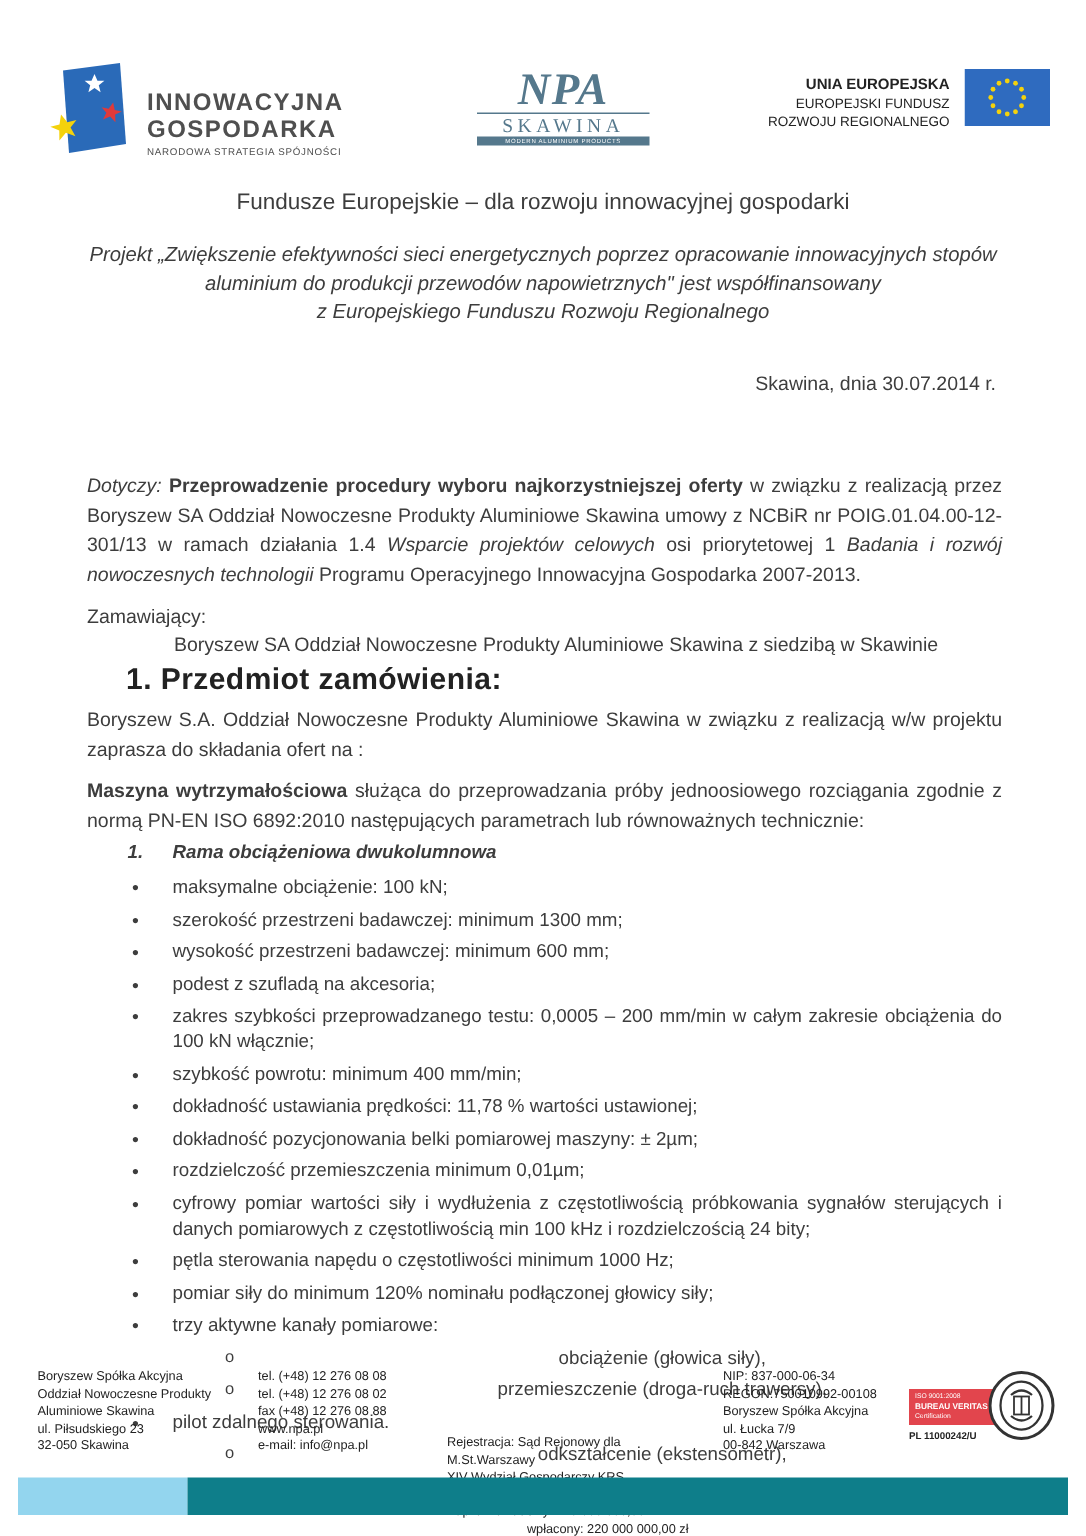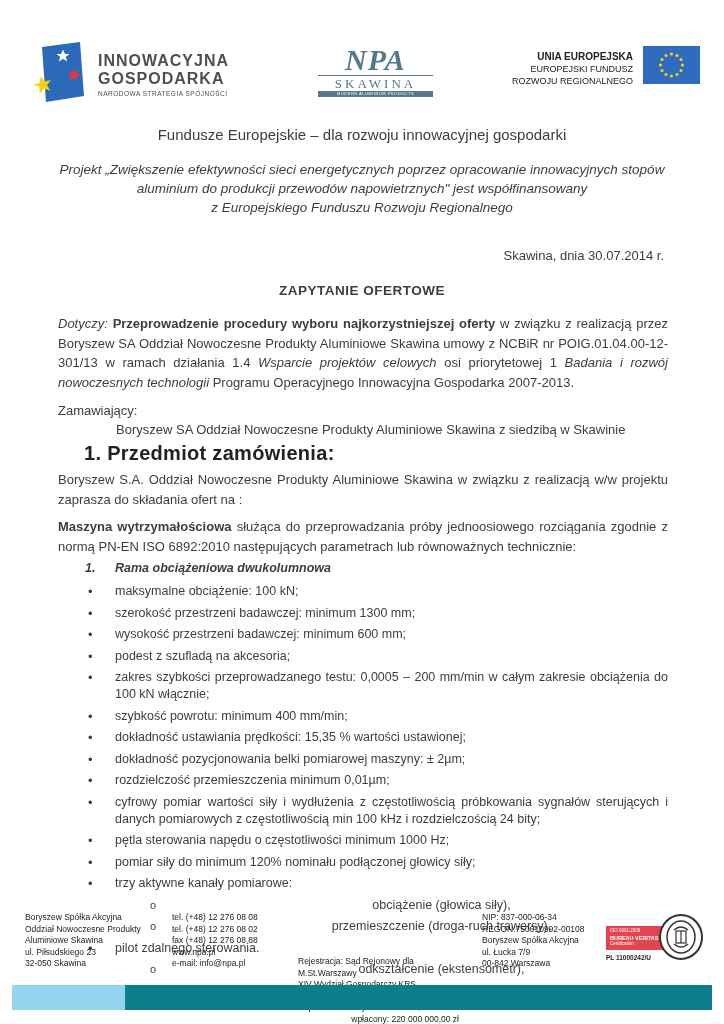--- a/index.html
+++ b/index.html
@@ -9,21 +9,21 @@
   }
   *{margin:0;padding:0;box-sizing:border-box;}
   html,body{background:#e8e8e8;}
   .page{
     position:relative;width:724px;height:1024px;background:#fff;
     font-family:"Liberation Sans",sans-serif;color:var(--text);
     overflow:hidden;margin:0 auto;
   }
   
   .header{position:absolute;top:38px;left:30px;right:24px;height:80px;}
-  .ig-logo{position:absolute;left:0;top:2px;display:flex;align-items:flex-start;}
+  .ig-logo{position:absolute;left:0;top:2px;display:flex;align-items:center;}
   .ig-text{margin-left:10px;margin-top:12px;color:var(--ig-gray);}
   .ig-line{font-size:16px;font-weight:bold;letter-spacing:1px;line-height:18px;}
   .ig-tag{font-size:6.5px;letter-spacing:.5px;margin-top:2px;}
   .npa-logo{position:absolute;left:288px;top:8px;width:115px;text-align:center;color:var(--npa-blue);font-family:"Liberation Serif",serif;}
   .npa-main{font-size:30px;font-weight:bold;font-style:italic;line-height:28px;letter-spacing:1px;}
   .npa-sub{font-size:13px;letter-spacing:3px;border-top:1px solid var(--npa-blue);margin-top:1px;line-height:15px;}
   .npa-bar{background:var(--npa-blue);color:#fff;font-size:4px;letter-spacing:.5px;line-height:6px;height:6px;overflow:hidden;font-family:"Liberation Sans",sans-serif;}
   .eu-block{position:absolute;right:0;top:8px;display:flex;align-items:flex-start;}
   .eu-text{text-align:right;margin-right:10px;margin-top:4px;color:#222;}
   .eu-l1{font-size:10px;font-weight:bold;line-height:13px;}
@@ -121,42 +121,41 @@
     </div>
   </div>
 
   <div class="tagline">Fundusze Europejskie – dla rozwoju innowacyjnej gospodarki</div>
   <div class="project">
     <div>Projekt „Zwiększenie efektywności sieci energetycznych poprzez opracowanie innowacyjnych stopów</div>
     <div>aluminium do produkcji przewodów napowietrznych" jest współfinansowany</div>
     <div>z Europejskiego Funduszu Rozwoju Regionalnego</div>
   </div>
   <div class="dateline">Skawina, dnia 30.07.2014 r.</div>
-  <div class="doc-title">ZAPYTANIE OFERTOWE</div>
 
   <p class="dotyczy"><span style="font-style:italic">Dotyczy: </span><span style="font-weight:bold">Przeprowadzenie procedury wyboru najkorzystniejszej oferty </span><span>w związku z realizacją przez Boryszew SA Oddział Nowoczesne Produkty Aluminiowe Skawina umowy z NCBiR nr POIG.01.04.00-12-301/13 w ramach działania 1.4 </span><span style="font-style:italic">Wsparcie projektów celowych </span><span>osi priorytetowej 1 </span><span style="font-style:italic">Badania i rozwój nowoczesnych technologii </span><span>Programu Operacyjnego Innowacyjna Gospodarka 2007-2013.</span></p>
 
   <div class="zamawiajacy">
     <div>Zamawiający:</div>
     <div class="zam-value">Boryszew SA Oddział Nowoczesne Produkty Aluminiowe Skawina z siedzibą w Skawinie</div>
   </div>
 
   <div class="sec-heading">1. Przedmiot zamówienia:</div>
   <p class="para1">Boryszew S.A. Oddział Nowoczesne Produkty Aluminiowe Skawina w związku z realizacją w/w projektu zaprasza do składania ofert na :</p>
   <p class="machine"><span style="font-weight:bold">Maszyna wytrzymałościowa </span><span>służąca do przeprowadzania próby jednoosiowego rozciągania zgodnie z normą PN-EN ISO 6892:2010 następujących parametrach lub równoważnych technicznie:</span></p>
 
   <div class="list">
     <div class="item-heading"><span class="num">1.</span><span>Rama obciążeniowa dwukolumnowa</span></div>
     <div class="item bullet">maksymalne obciążenie: 100 kN;</div>
     <div class="item bullet">szerokość przestrzeni badawczej: minimum 1300 mm;</div>
     <div class="item bullet">wysokość przestrzeni badawczej: minimum 600 mm;</div>
     <div class="item bullet">podest z szufladą na akcesoria;</div>
     <div class="item bullet">zakres szybkości przeprowadzanego testu: 0,0005 – 200 mm/min w całym zakresie obciążenia do 100 kN włącznie;</div>
     <div class="item bullet">szybkość powrotu: minimum 400 mm/min;</div>
-    <div class="item bullet">dokładność ustawiania prędkości: 15,35 % wartości ustawionej;</div>
+    <div class="item bullet">dokładność ustawiania prędkości: 11,78 % wartości ustawionej;</div>
     <div class="item bullet">dokładność pozycjonowania belki pomiarowej maszyny: ± 2µm;</div>
     <div class="item bullet">rozdzielczość przemieszczenia minimum 0,01µm;</div>
     <div class="item bullet">cyfrowy pomiar wartości siły i wydłużenia z częstotliwością próbkowania sygnałów sterujących i danych pomiarowych z częstotliwością min 100 kHz i rozdzielczością 24 bity;</div>
     <div class="item bullet">pętla sterowania napędu o częstotliwości minimum 1000 Hz;</div>
     <div class="item bullet">pomiar siły do minimum 120% nominału podłączonej głowicy siły;</div>
     <div class="item bullet">trzy aktywne kanały pomiarowe:</div>
     <div class="item sub">obciążenie (głowica siły),</div>
     <div class="item sub">przemieszczenie (droga-ruch trawersy),</div>
     <div class="item bullet">pilot zdalnego sterowania.</div>
     <div class="item sub">odkształcenie (ekstensometr),</div>

